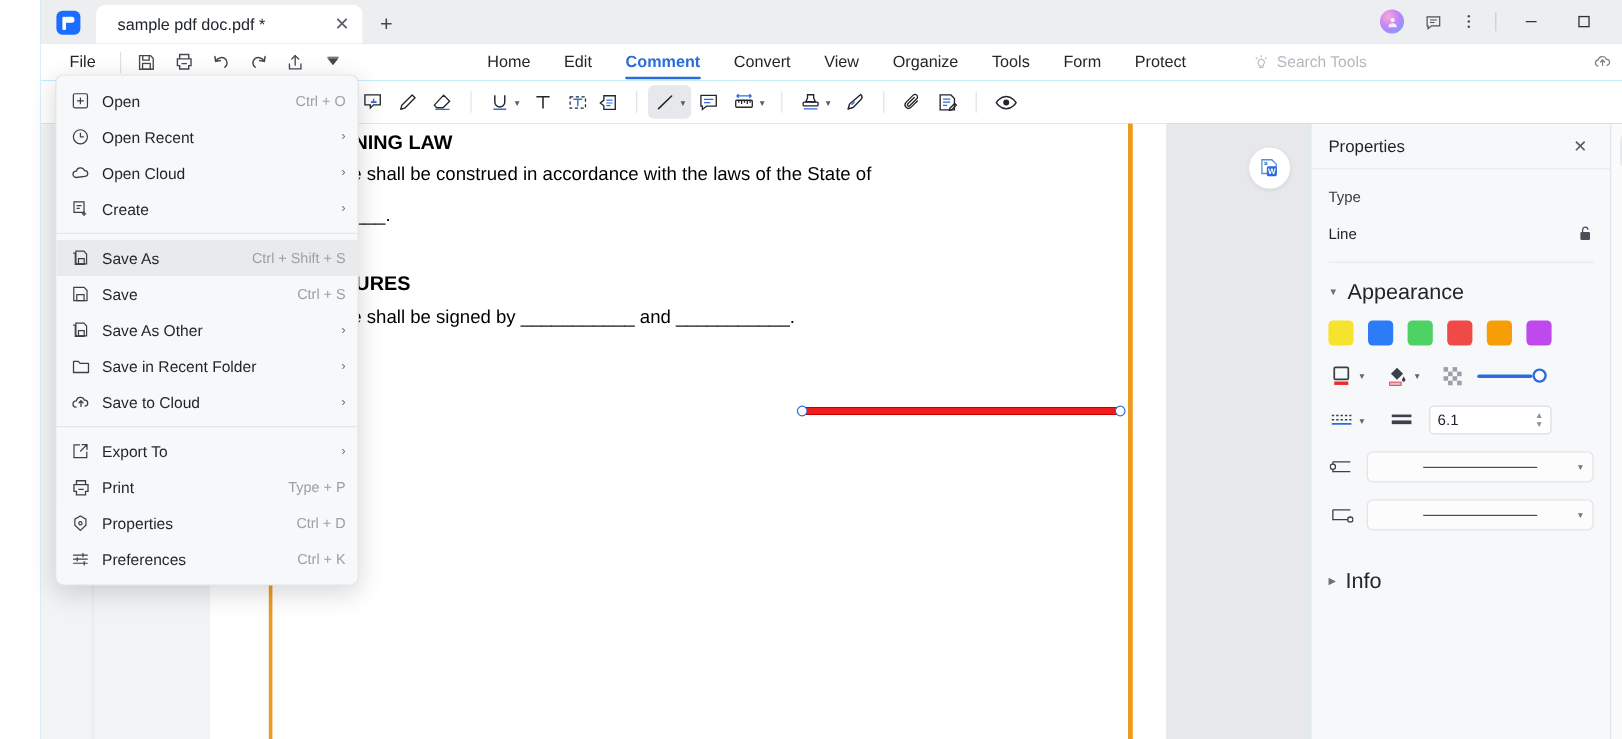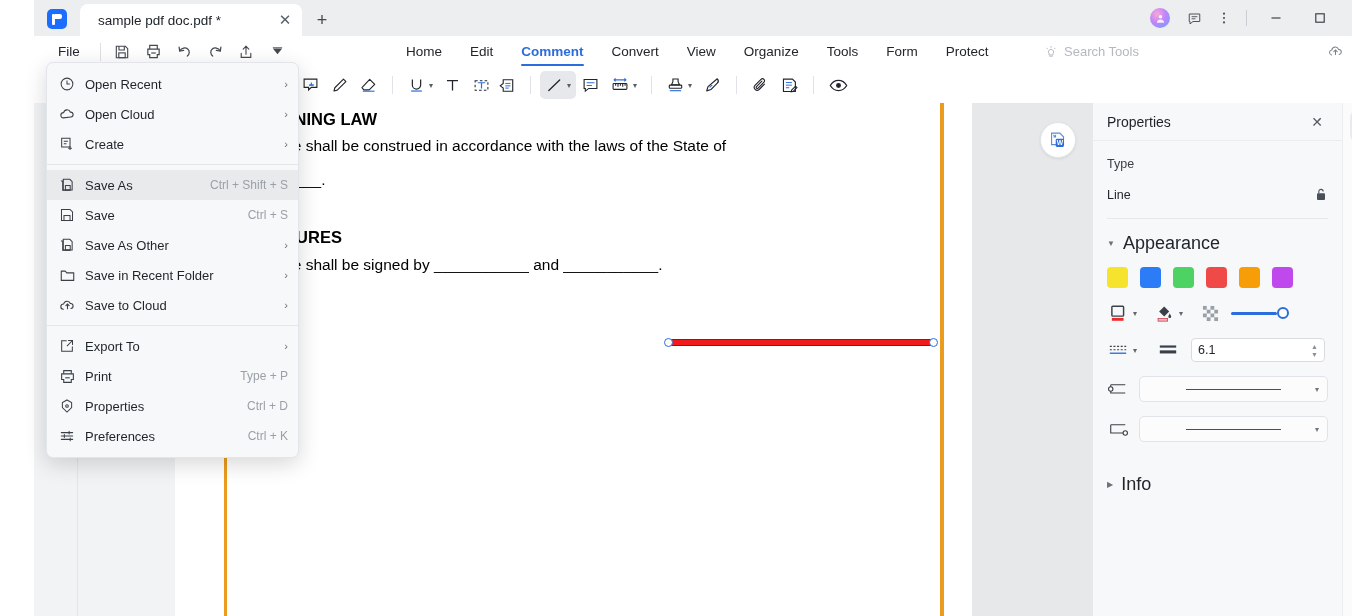--- a/index.html
+++ b/index.html
@@ -185,21 +185,21 @@
   .acc-lbl { font-size:18px; color:#21262c; }
   .swatches { display:flex; gap:12px; padding:0 14px; margin-top:13px; }
   .sw { width:21px; height:21px; border-radius:4px; }
   .ctlrow { display:flex; align-items:center; padding:0 14px; margin-top:14px; gap:0; }
   .ic { width:22px;height:22px;display:flex;align-items:center;justify-content:center; }
   .dd { font-size:8px; color:#5b6views; margin:0 4px 0 4px; color:#60666d; }
   .slider { width:58px; height:16px; position:relative; margin-left:10px; }
   .slider-track { position:absolute; left:0; top:7px; width:46px; height:3px; background:#2b6ddc; border-radius:2px; }
   .slider-knob { position:absolute; right:0; top:2px; width:12px;height:12px;border-radius:50%;background:#fff;border:2px solid #2b6ddc; }
   .numbox {
-    width:134px; height:24px; border:1px solid #d8dce1; border-radius:4px; background:#fff;
+    width:102px; height:24px; border:1px solid #d8dce1; border-radius:4px; background:#fff;
     display:flex; align-items:center; padding:0 6px; font-size:12.5px; color:#21262c;
   }
   .numbox .nv { flex:1; }
   .spin { display:flex;flex-direction:column; gap:1px; color:#8a9097; font-size:7px; line-height:7px; }
   .selbox {
     flex:1; height:26px; border:1px solid #e0e3e8; border-radius:5px; background:#fcfcfd;
     display:flex; align-items:center; justify-content:center; position:relative;
   }
   .selbox .ln { width:95px; height:1px; background:#4a4f56; }
   .selbox .cv { position:absolute; right:8px; font-size:8px; color:#70767d; }
@@ -684,20 +684,30 @@
     <div class="rail-btn">
       <div class="aiblob">AI</div>
     </div>
     <div class="rail-btn">
       <div class="trblob">A</div>
     </div>
   </div>
 
   <div class="filemenu">
 
+    <div class="fm-item">
+      <span class="fm-ic">
+        <svg width="16" height="16" viewBox="0 0 18 18" fill="none" stroke="#3b4048" stroke-width="1.15">
+          <rect x="2.4" y="2.4" width="13.2" height="13.2" rx="1.4"></rect>
+            <path d="M9 5.8v6.4M5.8 9h6.4"></path>
+        </svg>
+      </span>
+      <span class="fm-lbl">Open</span>
+      <span class="fm-sc">Ctrl + O</span>
+    </div>
 
     <div class="fm-item">
       <span class="fm-ic">
         <svg width="16" height="16" viewBox="0 0 18 18" fill="none" stroke="#3b4048" stroke-width="1.15">
           <circle cx="9" cy="9" r="6.6"></circle>
             <path d="M9 5.2V9h3.2"></path>
         </svg>
       </span>
       <span class="fm-lbl">Open Recent</span>
       <span class="fm-ch">›</span>

